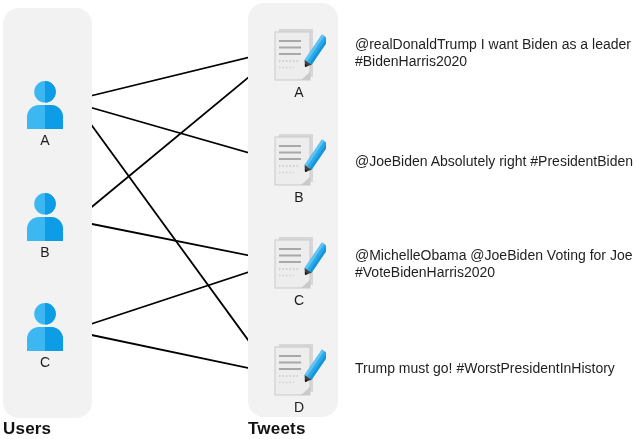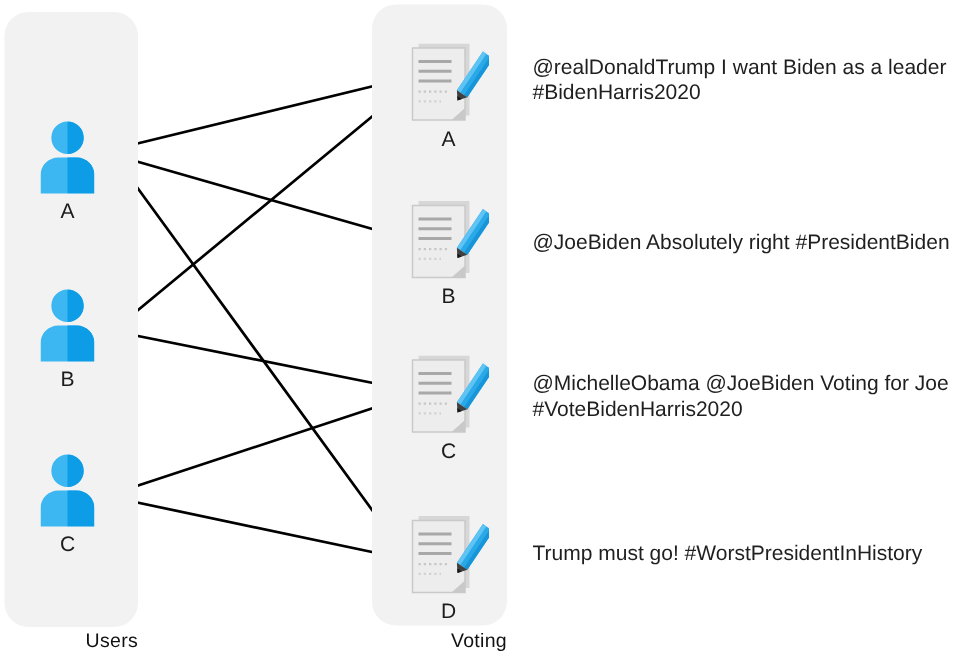--- a/index.html
+++ b/index.html
@@ -10,22 +10,22 @@
   .edges{position:absolute;left:0;top:0;width:640px;height:439px;pointer-events:none;}
   .edges line{stroke:#000000;stroke-width:1.8;stroke-linecap:round;}
   .panel{position:absolute;background:#f2f2f2;border-radius:16px;}
   .panel-users{left:3px;top:8px;width:89px;height:410px;}
   .panel-tweets{left:248px;top:3px;width:90px;height:414px;}
   .node{position:absolute;}
   .node-label{
     position:absolute;text-align:center;font-size:14px;line-height:16px;color:#1c1c1c;
   }
   .caption{
-    position:absolute;top:419px;text-align:right;font-weight:normal;
-    font-size:13px;color:#111111;letter-spacing:0.2px;
+    position:absolute;top:419px;text-align:left;font-weight:bold;
+    font-size:17px;color:#111111;letter-spacing:0.2px;
   }
   .caption-users{left:3px;width:89px;}
   .caption-tweets{left:248px;width:90px;}
   .tweet-text{
     position:absolute;left:355px;width:300px;font-size:14px;line-height:17px;
     color:#1f1f1f;
   }
   .tweet-text.nowrap{white-space:nowrap;}
   .tt-a{top:36px;}
   .tt-b{top:153px;}
@@ -168,20 +168,20 @@
         <rect x="5.5" y="-4.2" width="31" height="2.8" fill="#5fc3f3"></rect>
         <rect x="5.5" y="1.6" width="31" height="2.6" fill="#1795d8"></rect>
         <polygon points="0,0 5.5,-4.2 5.5,4.2" fill="#3f3f3f"></polygon>
         <polygon points="0,0 2.4,-1.8 2.4,1.8" fill="#161616"></polygon>
       </g>
     </svg>
   </div>
   <div class="node-label" style="left:272px;top:399px;width:54px;">D</div>
 
   <div class="caption caption-users">Users</div>
-  <div class="caption caption-tweets">Voting</div>
+  <div class="caption caption-tweets">Tweets</div>
 
   <div class="tweet-text tt-a" style="width:296px;">@realDonaldTrump I want Biden as a leader #BidenHarris2020</div>
   <div class="tweet-text tt-b nowrap">@JoeBiden Absolutely right #PresidentBiden</div>
   <div class="tweet-text tt-c" style="width:296px;">@MichelleObama @JoeBiden Voting for Joe #VoteBidenHarris2020</div>
   <div class="tweet-text tt-d nowrap">Trump must go! #WorstPresidentInHistory</div>
 
 </div>
 
 </body></html>

